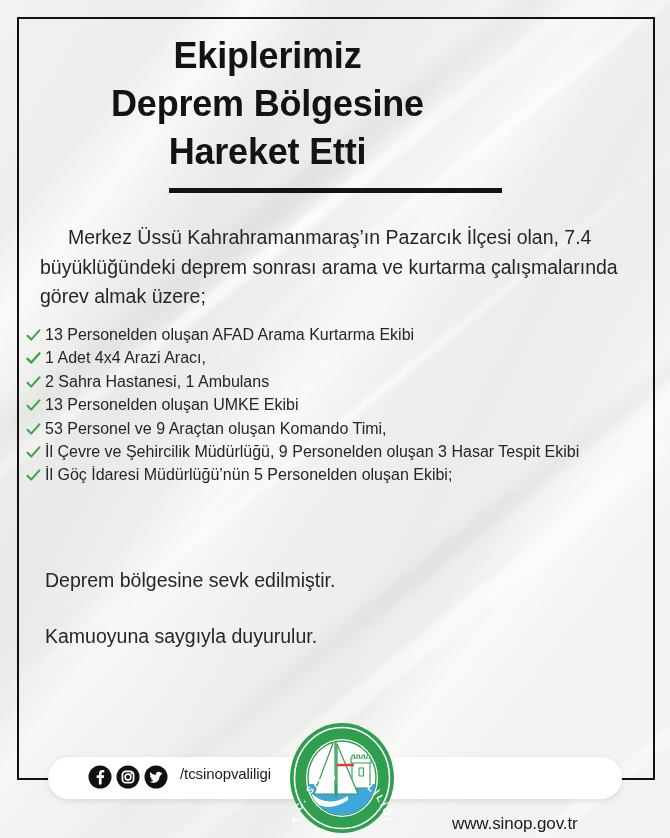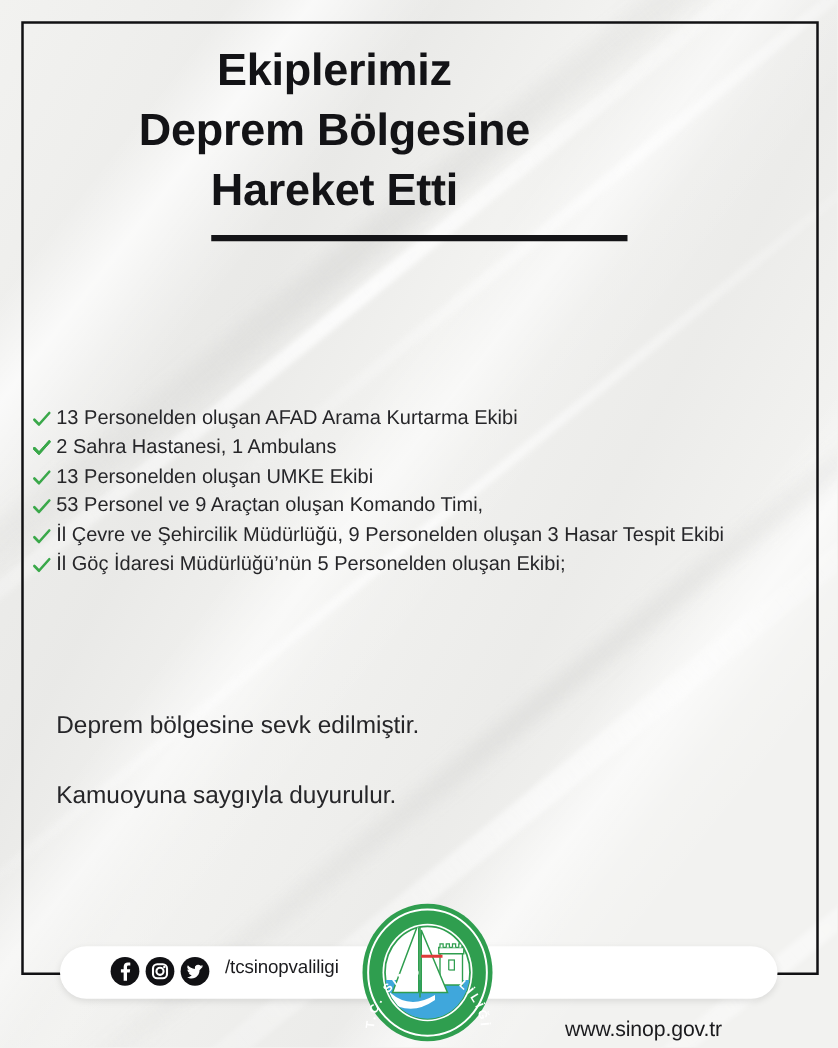--- a/index.html
+++ b/index.html
@@ -214,20 +214,21 @@
   <div class="frame"></div>
 
   <h1 class="headline">
     <span class="ln">Ekiplerimiz</span>
     <span class="ln">Deprem Bölgesine</span>
     <span class="ln">Hareket Etti</span>
   </h1>
 
   <div class="rule"></div>
 
+  <p class="intro">Merkez Üssü Kahrahramanmaraş’ın Pazarcık İlçesi olan, 7.4 büyüklüğündeki deprem sonrası arama ve kurtarma çalışmalarında görev almak üzere;</p>
 
   <ul class="checklist">
     <li>
       <span class="tick">
         <svg viewBox="0 0 15 15">
             <path d="M1.5 7.8 L5.2 11.6 L13.4 2.4" fill="none" stroke="#3aa84a" stroke-width="2.1" stroke-linecap="round" stroke-linejoin="round"></path>
           </svg>
       </span>
       <span>13 Personelden oluşan AFAD Arama Kurtarma Ekibi</span>
     </li>
@@ -237,20 +238,21 @@
             <path d="M1.5 7.8 L5.2 11.6 L13.4 2.4" fill="none" stroke="#3aa84a" stroke-width="2.1" stroke-linecap="round" stroke-linejoin="round"></path>
           </svg>
       </span>
     </li>
     <li>
       <span class="tick">
         <svg viewBox="0 0 15 15">
             <path d="M1.5 7.8 L5.2 11.6 L13.4 2.4" fill="none" stroke="#3aa84a" stroke-width="2.1" stroke-linecap="round" stroke-linejoin="round"></path>
           </svg>
       </span>
+      <span>1 Adet 4x4 Arazi Aracı,</span>
     </li>
     <li>
       <span class="tick">
         <svg viewBox="0 0 15 15">
             <path d="M1.5 7.8 L5.2 11.6 L13.4 2.4" fill="none" stroke="#3aa84a" stroke-width="2.1" stroke-linecap="round" stroke-linejoin="round"></path>
           </svg>
       </span>
       <span>2 Sahra Hastanesi, 1 Ambulans</span>
     </li>
     <li>

